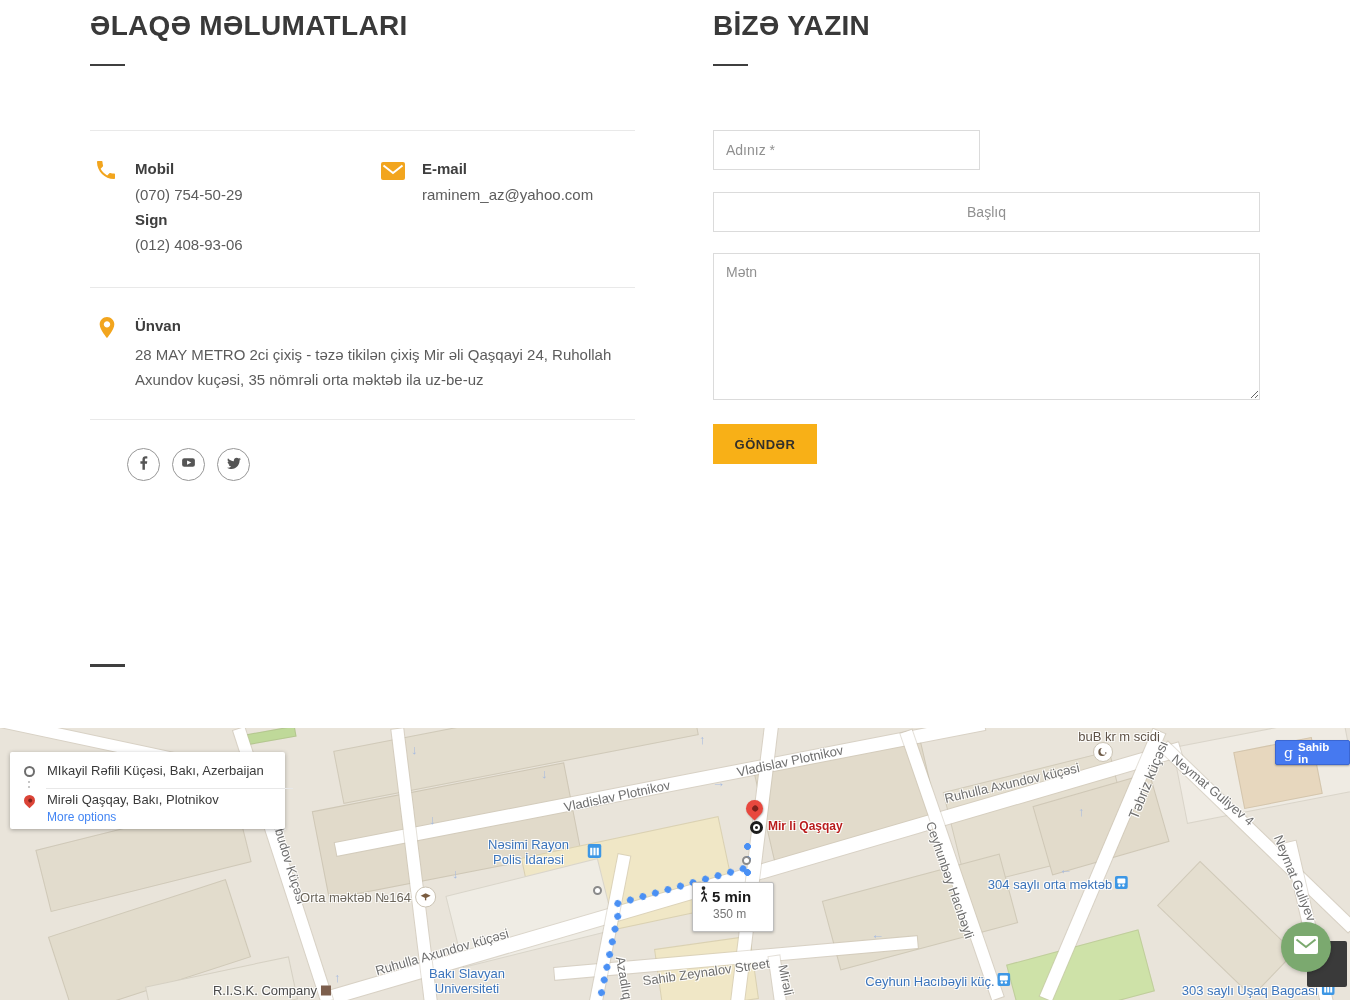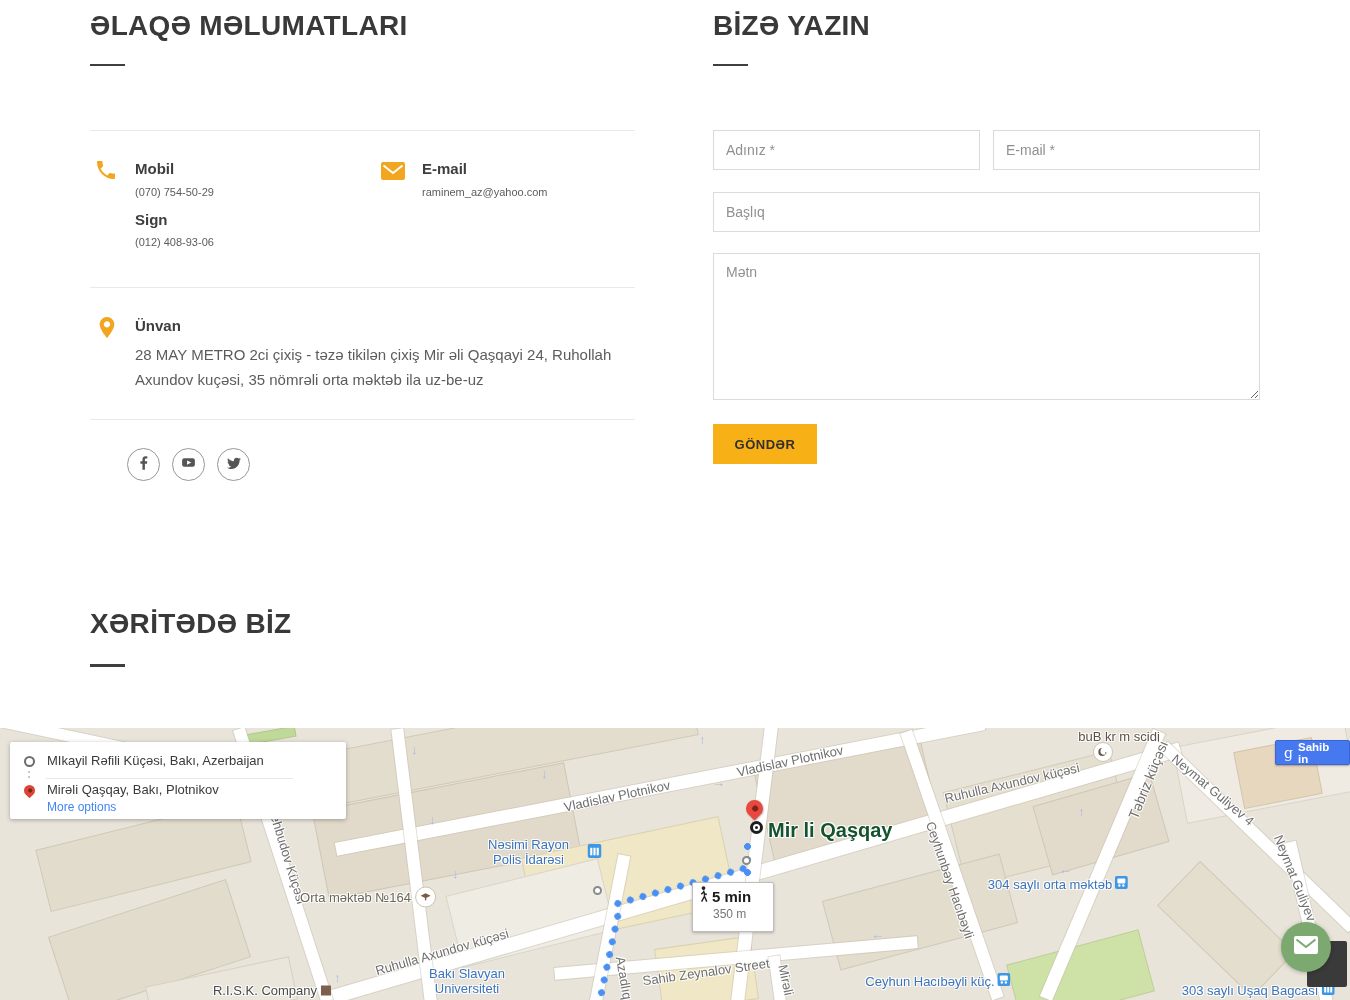--- a/index.html
+++ b/index.html
@@ -5,21 +5,21 @@
   html,body{margin:0;padding:0;background:#fff;}
   .page{position:relative;width:1350px;height:1000px;overflow:hidden;background:#fff;
         font-family:"Liberation Sans","DejaVu Sans",sans-serif;}
   .abs{position:absolute;}
   
   .sec-title{position:absolute;font-size:28px;font-weight:700;color:#393939;letter-spacing:.3px;white-space:nowrap;}
   .title-bar{position:absolute;width:35px;height:2px;background:#3f3f3f;}
   .hr{position:absolute;height:1px;background:#e9e9e9;}
   
   .lbl{position:absolute;font-size:15px;font-weight:700;color:#3e3e3e;}
-  .val{position:absolute;font-size:11px;color:#5c5c5c;}
+  .val{position:absolute;font-size:15px;color:#5c5c5c;}
   .addr{position:absolute;font-size:15px;color:#5c5c5c;width:480px;line-height:25px;}
   .soc{position:absolute;width:31px;height:31px;border:1px solid #979797;border-radius:50%;
        display:flex;align-items:center;justify-content:center;cursor:pointer;}
   
   .inp{position:absolute;height:40px;border:1px solid #dbdbdb;background:#fff;padding:0 12px;
        font-size:14px;color:#555;font-family:"Liberation Sans","DejaVu Sans",sans-serif;box-sizing:border-box;}
   .inp::placeholder,.ta::placeholder{color:#909090;opacity:1;}
   .ta{position:absolute;border:1px solid #dbdbdb;background:#fff;padding:10px 12px;font-size:14px;color:#555;
       font-family:"Liberation Sans","DejaVu Sans",sans-serif;box-sizing:border-box;}
   .btn{position:absolute;width:104px;height:40px;background:#F8B017;border:none;color:#33302a;
@@ -38,26 +38,26 @@
   .poi-dark{position:absolute;font-size:13px;color:#6b655a;white-space:nowrap;z-index:5;display:flex;align-items:center;gap:4px;}
   .ctr{transform:translate(-50%,-50%);}
   .dots{position:absolute;z-index:4;background-image:radial-gradient(circle,#4A90F4 3.1px,rgba(74,144,244,0) 3.7px);
         background-size:13px 13px;}
   .wp{position:absolute;z-index:4;width:9px;height:9px;background:#fff;border:2px solid #8a8a8a;border-radius:50%;box-sizing:border-box;}
   .pin{position:absolute;z-index:6;width:17px;height:17px;background:#E8483E;border-radius:50% 50% 50% 0;
        transform:rotate(-45deg);box-shadow:0 1px 2px rgba(0,0,0,.3);}
   .pin::after{content:"";position:absolute;left:5.5px;top:5.5px;width:6px;height:6px;border-radius:50%;background:#7E221C;}
   .ring{position:absolute;z-index:6;width:13px;height:13px;border:3px solid #1c1c1c;border-radius:50%;background:#fff;box-sizing:border-box;}
   .ring::after{content:"";position:absolute;left:2px;top:2px;width:3px;height:3px;border-radius:50%;background:#1c1c1c;}
-  .mk-label{position:absolute;z-index:6;font-size:20px;font-weight:700;color:#14532d;white-space:nowrap;}
+  .mk-label{position:absolute;z-index:6;font-size:12px;font-weight:700;color:#b91c1c;white-space:nowrap;}
   .route-box{position:absolute;z-index:6;left:692px;top:154px;width:70px;height:42px;background:#fff;
              border:1px solid #bdbdbd;border-radius:2px;box-shadow:0 1px 3px rgba(0,0,0,.25);padding:3px 5px;box-sizing:content-box;}
   .rb-top{display:flex;align-items:center;gap:3px;font-size:15px;font-weight:700;color:#1a1a1a;}
   .rb-bottom{font-size:12px;color:#767676;margin-left:15px;margin-top:1px;}
-  .panel{position:absolute;z-index:8;left:10px;top:14px;width:336px;height:77px;background:#fff;
+  .panel{position:absolute;z-index:8;left:10px;top:24px;width:275px;height:77px;background:#fff;
          border-radius:2px;box-shadow:0 1px 4px rgba(0,0,0,.3);}
   .p-txt{position:absolute;font-size:13px;color:#3a3a3a;white-space:nowrap;}
   .p-more{position:absolute;font-size:12px;color:#4285F4;cursor:pointer;}
   .o-ic{position:absolute;width:11px;height:11px;border:2px solid #6d6d6d;border-radius:50%;box-sizing:border-box;}
   .c-dot{position:absolute;width:2px;height:2px;background:#b5b5b5;border-radius:50%;}
   .p-div{position:absolute;height:1px;background:#e8e8e8;}
   .p-pin{position:absolute;width:11px;height:11px;background:#DB4437;border-radius:50% 50% 50% 0;transform:rotate(-45deg);}
   .p-pin::after{content:"";position:absolute;left:3.5px;top:3.5px;width:4px;height:4px;border-radius:50%;background:#7E221C;}
   .signin{position:absolute;z-index:8;left:1275px;top:12px;height:23px;padding:0 8px;background:#4679F0;
           border:1px solid #3B66D1;border-radius:2px;box-shadow:0 1px 2px rgba(0,0,0,.3);display:flex;
@@ -124,26 +124,24 @@
   <span class="soc" style="left:217px;top:448px;">
     <span><svg width="16" height="16" viewBox="0 0 24 24">
           <path fill="#555" d="M22.46 6c-.77.35-1.6.58-2.46.69.88-.53 1.56-1.37 1.88-2.38-.83.5-1.75.85-2.72 1.05C18.37 4.5 17.26 4 16 4c-2.35 0-4.27 1.92-4.27 4.29 0 .34.04.67.11.98C8.28 9.09 5.11 7.38 3 4.79c-.37.63-.58 1.37-.58 2.15 0 1.49.75 2.81 1.91 3.56-.71 0-1.37-.2-1.95-.5v.03c0 2.08 1.48 3.82 3.44 4.21a4.22 4.22 0 0 1-1.93.07 4.28 4.28 0 0 0 4 2.98 8.52 8.52 0 0 1-5.33 1.84c-.34 0-.68-.02-1.02-.06C3.44 20.29 5.7 21 8.12 21 16 21 20.33 14.46 20.33 8.79c0-.19 0-.37-.01-.56.84-.6 1.56-1.36 2.14-2.23z"></path>
         </svg></span>
   </span>
 
   <div class="sec-title" style="left:713px;top:10px;">BİZƏ YAZIN</div>
   <div class="title-bar" style="left:713px;top:64px;"></div>
 
   <input class="inp" style="left: 713px; top: 130px; width: 267px;" placeholder="Adınız *">
-  <input class="inp" style="left: 993px; top: 130px; width: 267px;" placeholder="E-mail *">
-  <input class="inp" style="left: 713px; top: 192px; width: 547px;" placeholder="Başlıq">
+  <input class="inp" style="left: 713px; top: 192px; width: 547px; text-align: center;" placeholder="Başlıq">
   <textarea class="ta" style="left: 713px; top: 253px; width: 547px; height: 147px;" placeholder="Mətn"></textarea>
   <button class="btn" style="left:713px;top:424px;">GÖNDƏR</button>
 
-  <div class="sec-title" style="left:90px;top:608px;">XƏRİTƏDƏ BİZ</div>
   <div class="title-bar" style="left:90px;top:664px;height:3px;"></div>
 
   <div class="map">
 
     <div class="bld" style="left:335px;top:-12px;width:360px;height:52px;transform:rotate(-11deg);background:#E3DDCE;"></div>
     <div class="bld" style="left:40px;top:96px;width:205px;height:62px;transform:rotate(-14deg);background:#E2DCCD;"></div>
     <div class="bld" style="left:318px;top:58px;width:255px;height:88px;transform:rotate(-11deg);background:#E1DACA;"></div>
     <div class="bld" style="left:528px;top:108px;width:200px;height:88px;transform:rotate(-12deg);background:#F0E7C6;"></div>
     <div class="bld" style="left:762px;top:22px;width:168px;height:96px;transform:rotate(-13deg);background:#E2DBCB;"></div>
     <div class="bld" style="left:952px;top:42px;width:170px;height:96px;transform:rotate(-14deg);background:#E5DFD0;"></div>

